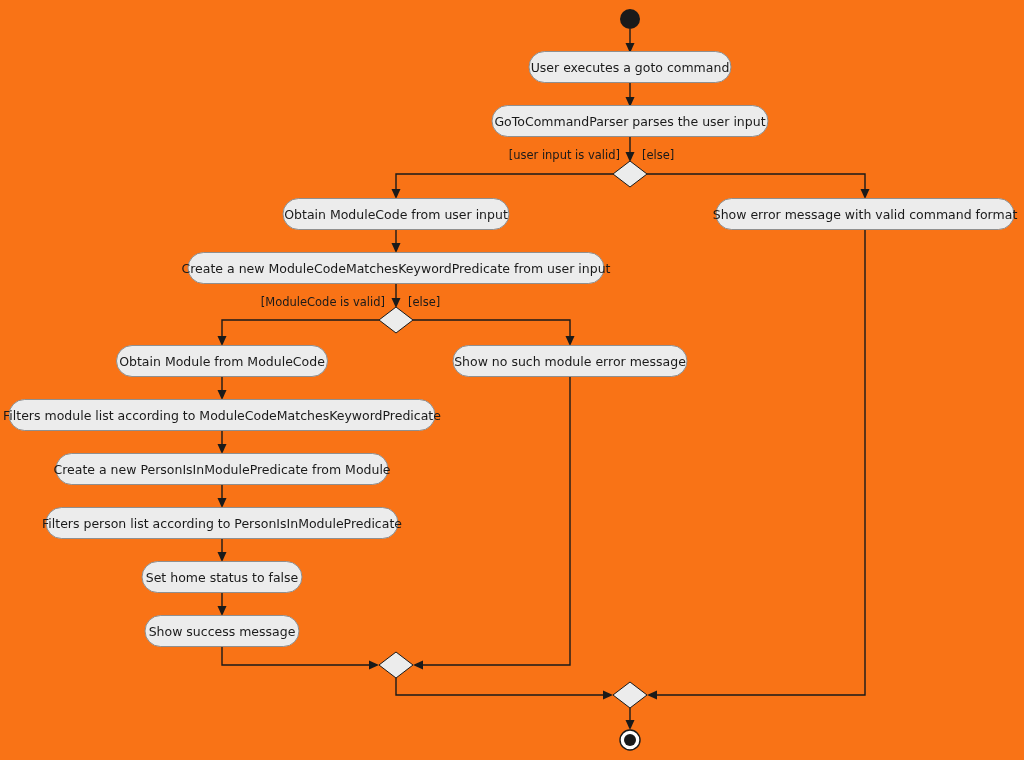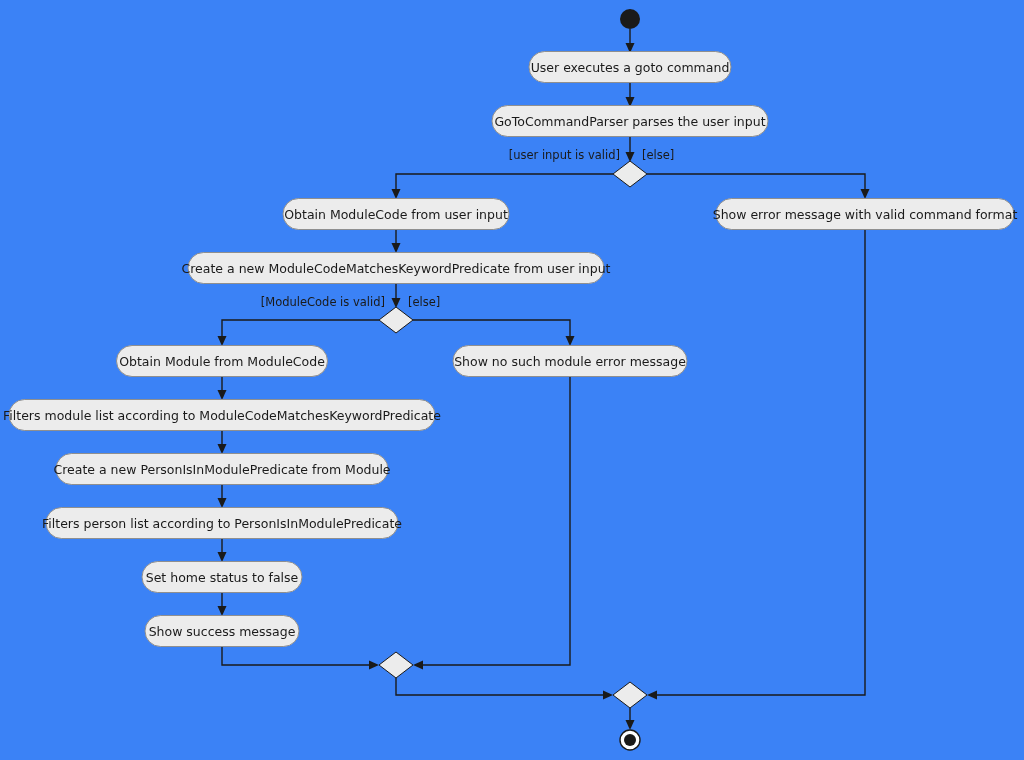--- a/index.html
+++ b/index.html
@@ -10,21 +10,21 @@
   body {
     width: 1024px;
     height: 760px;
     font-family: "DejaVu Sans", sans-serif;
     overflow: hidden;
   }
   #diagram-root {
     position: relative;
     width: 1024px;
     height: 760px;
-    background: #3b82f6;
+    background: #f97316;
   }
   svg#activity-svg {
     position: absolute;
     left: 0;
     top: 0;
     width: 1024px;
     height: 760px;
     display: block;
   }
   .node-box {

